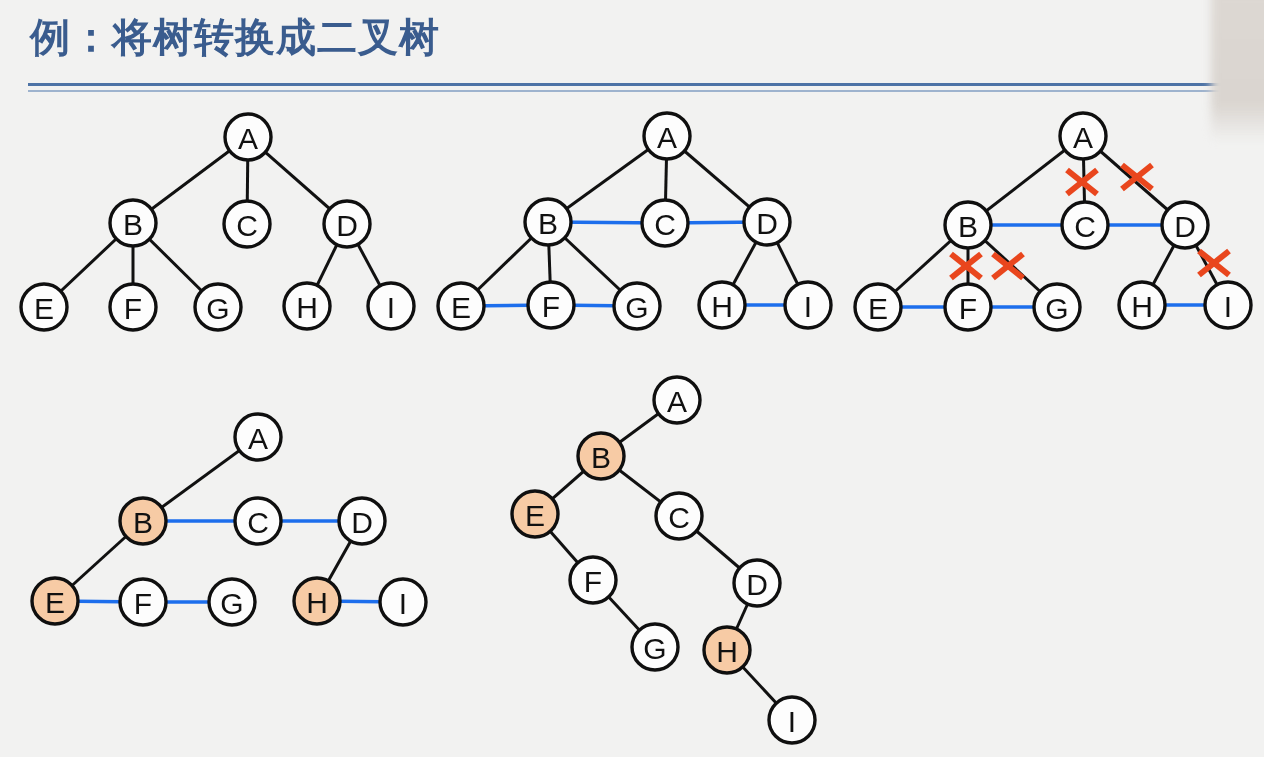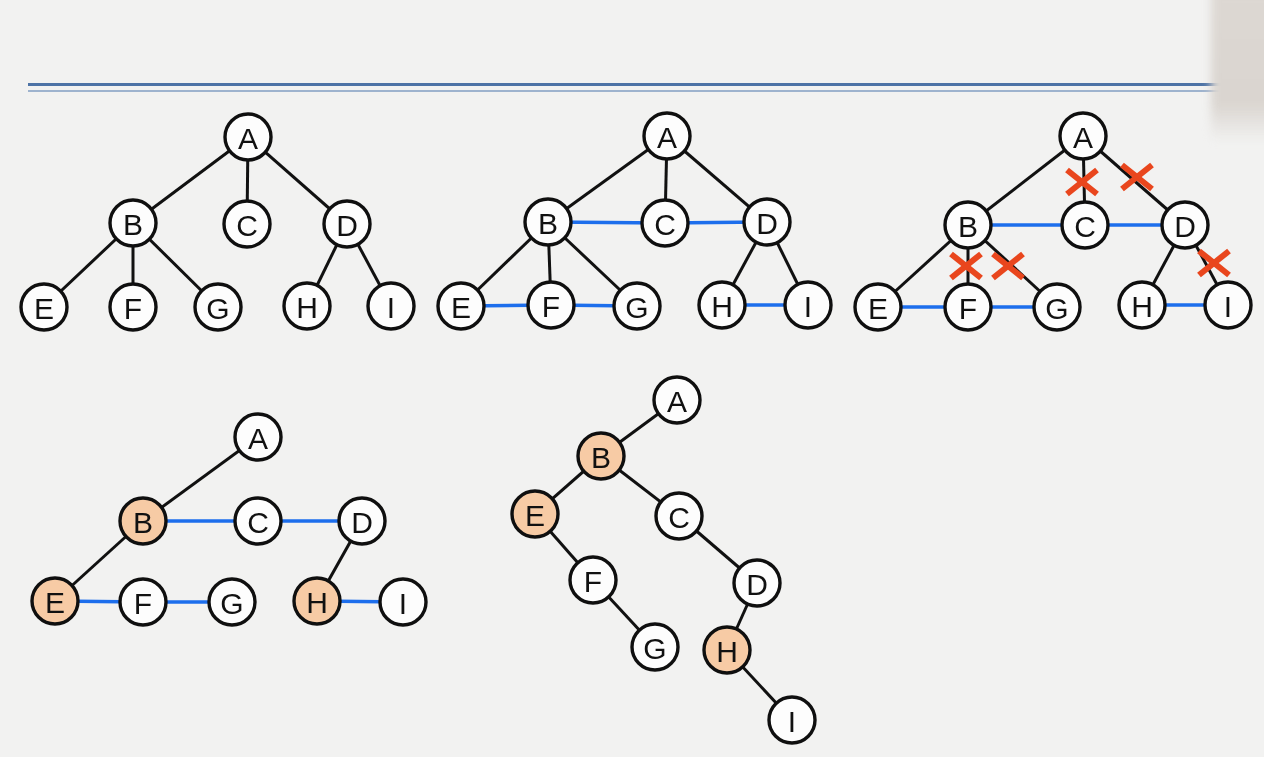--- a/index.html
+++ b/index.html
@@ -65,20 +65,21 @@
     font-size: 30px;
     font-weight: 500;
     fill: #111;
   }
 </style>
 </head>
 <body>
 
 <div class="slide">
 
+  <h1 class="slide-title">例：将树转换成二叉树</h1>
 
   <div class="divider-top"></div>
   <div class="divider-bottom"></div>
 
   <svg class="trees-canvas" viewBox="0 0 1264 757" width="1264" height="757" xmlns="http://www.w3.org/2000/svg">
       <g>
         <line x1="248" y1="137" x2="133" y2="223" stroke="#111111" stroke-width="3"></line>
         <line x1="248" y1="137" x2="247" y2="224" stroke="#111111" stroke-width="3"></line>
         <line x1="248" y1="137" x2="347" y2="224" stroke="#111111" stroke-width="3"></line>
         <line x1="133" y1="223" x2="44" y2="307" stroke="#111111" stroke-width="3"></line>

